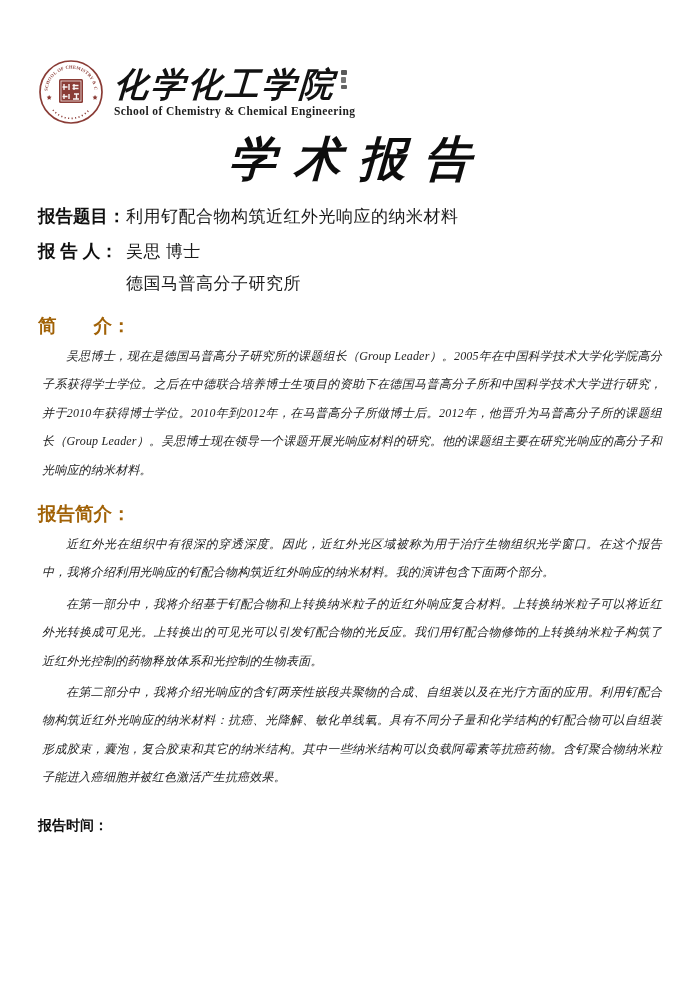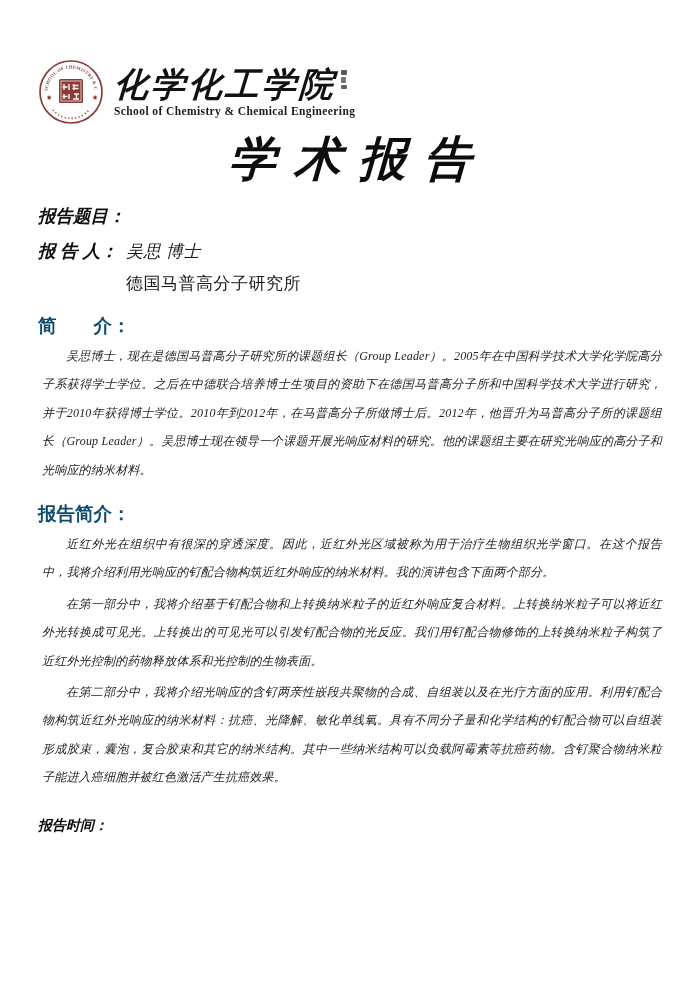--- a/index.html
+++ b/index.html
@@ -33,30 +33,30 @@
     font-weight:900; font-style:italic; letter-spacing:18px; text-indent:18px;
     color:#0d0d0d; font-family:"DejaVu Serif","Liberation Serif",serif;
     transform:skewX(-2deg);
   }
   .issue {
     text-align:center; font-size:17px; letter-spacing:1px; margin-top:9px;
     color:#1a1a1a;
   }
   
   .fields { margin-top:16px; }
-  .field-row { display:flex; align-items:flex-start; margin-bottom:10px; line-height:25px;font-style:italic; }
+  .field-row { display:flex; align-items:flex-start; margin-bottom:10px; line-height:25px; }
   .field-label {
     flex:0 0 88px; font-size:17.5px; font-weight:bold; color:#0e0e0e;
     font-family:"Liberation Sans","DejaVu Sans",sans-serif; white-space:nowrap;
   }
   .field-value { font-size:17px; color:#1b1b1b; letter-spacing:.5px; }
   .affiliation { margin:-2px 0 0 88px; font-size:17px; line-height:24px; color:#1b1b1b; letter-spacing:.5px; }
   
   .section-heading {
-    font-size:18.5px; font-weight:bold; color:#0c4a6e; margin-top:17px; line-height:26px;
+    font-size:18.5px; font-weight:bold; color:#a16207; margin-top:17px; line-height:26px;
     font-family:"Liberation Sans","DejaVu Sans",sans-serif;
   }
   .body-par {
     margin:3px 0 0 4px; font-size:12px; line-height:28.4px; text-align:justify;
     text-indent:2em; color:#222222; font-style:italic; letter-spacing:.2px;
   }
   
   .schedule { margin-top:20px; }
   .schedule .field-row { margin-bottom:12px; line-height:26px; }
   .schedule .field-label { flex:0 0 96px; font-size:14px; }
@@ -102,20 +102,21 @@
       </div>
       <div class="logo-en">School of Chemistry &amp; Chemical Engineering</div>
     </div>
   </div>
 
   <h1 class="main-title">学术报告</h1>
 
   <div class="fields">
     <div class="field-row">
       <span class="field-label">报告题目：</span>
+      <span class="field-value">利用钌配合物构筑近红外光响应的纳米材料</span>
     </div>
     <div class="field-row">
       <span class="field-label">报 告 人：</span>
       <span class="field-value">吴思 博士</span>
     </div>
     <div class="affiliation">德国马普高分子研究所</div>
   </div>
 
   <div class="section-heading">简　　介：</div>
   <p class="body-par">吴思博士，现在是德国马普高分子研究所的课题组长（Group Leader）。2005年在中国科学技术大学化学院高分子系获得学士学位。之后在中德联合培养博士生项目的资助下在德国马普高分子所和中国科学技术大学进行研究，并于2010年获得博士学位。2010年到2012年，在马普高分子所做博士后。2012年，他晋升为马普高分子所的课题组长（Group Leader）。吴思博士现在领导一个课题开展光响应材料的研究。他的课题组主要在研究光响应的高分子和光响应的纳米材料。</p>

